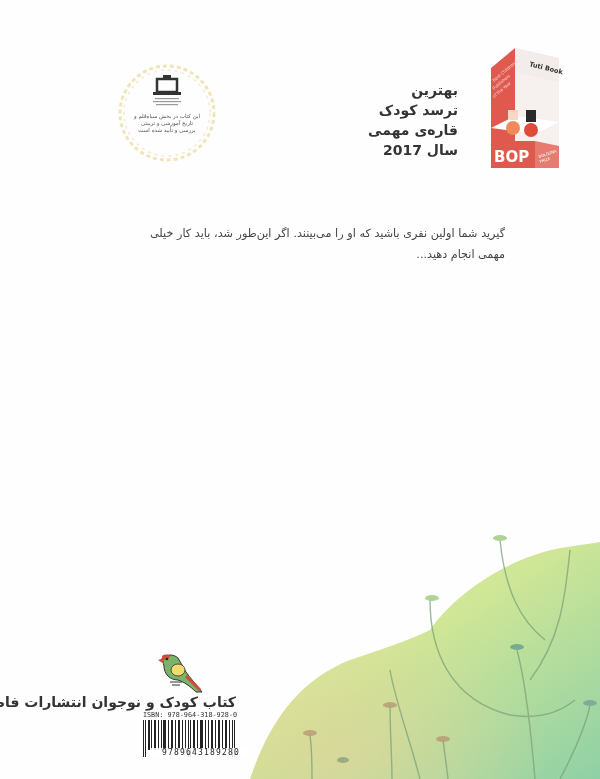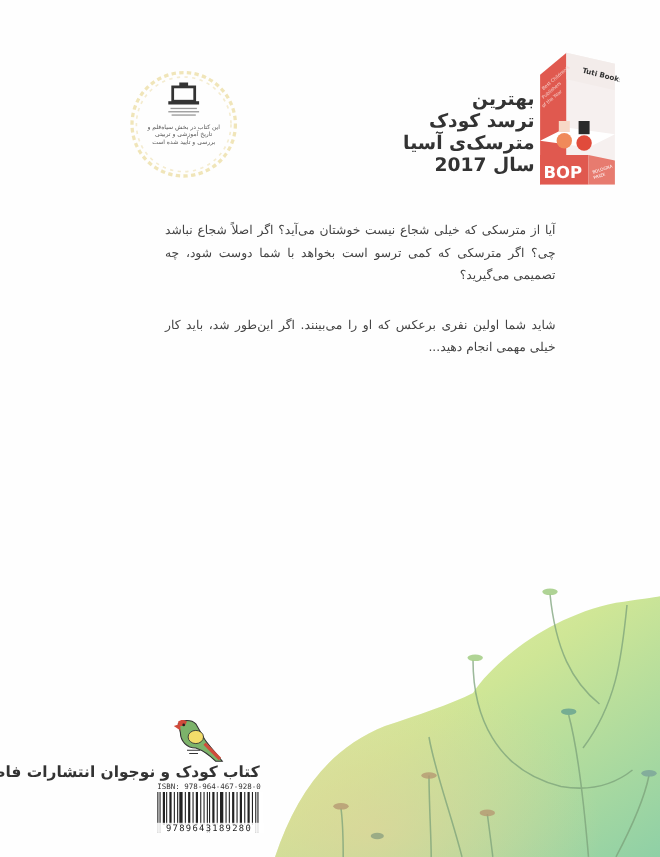--- a/index.html
+++ b/index.html
@@ -5,24 +5,24 @@
     html, body { margin: 0; padding: 0; }
     body {
       width: 600px; height: 779px; overflow: hidden; position: relative;
       background: #fdfdfd;
       font-family: "DejaVu Sans", sans-serif;
     }
     .cover { position: absolute; inset: 0; background: #fefefe; }
 
     
     .award-text {
-      position: absolute; right: 114px; top: 80px;
+      position: absolute; right: 142px; top: 80px;
       direction: rtl; text-align: right;
       font-family: "DejaVu Sans", sans-serif; font-weight: bold;
-      font-size: 17px; line-height: 20px; color: #333;
+      font-size: 14px; line-height: 20px; color: #333;
     }
     .award-text div { white-space: nowrap; }
 
     
     .bop-badge { position: absolute; left: 485px; top: 46px; width: 78px; height: 122px; }
 
     
     .seal { position: absolute; left: 117px; top: 63px; width: 100px; height: 100px; }
     .seal-text {
       position: absolute; left: 132px; top: 113px; width: 70px;
@@ -50,21 +50,21 @@
       direction: rtl; text-align: center;
       font-size: 14px; color: #333; white-space: nowrap; font-weight: bold;
     }
     .isbn {
       position: absolute; left: 142px; top: 711px; width: 96px;
       font-family: "DejaVu Sans Mono", monospace; font-size: 6.8px; color: #333;
       text-align: center; white-space: nowrap;
     }
     .barcode { position: absolute; left: 141px; top: 720px; width: 98px; height: 37px; }
     .barcode-num {
-      position: absolute; left: 140px; top: 748px; width: 100px;
+      position: absolute; left: 151px; top: 748px; width: 100px;
       font-family: "DejaVu Sans Mono", monospace; font-size: 8px; color: #222;
       letter-spacing: 1.2px; text-align: center; background: rgba(255,255,255,0.85);
     }
   </style>
 </head>
 <body>
 
 <div class="cover">
 
   <svg class="hill" viewBox="0 0 600 779">
@@ -120,21 +120,21 @@
       <rect x="38" y="35" width="24" height="1.2"></rect>
       <rect x="36" y="38" width="28" height="1.2"></rect>
       <rect x="39" y="41" width="22" height="1.2"></rect>
     </g>
   </svg>
   <div class="seal-text">این کتاب در بخش سیاه‌قلم و تاریخ آموزشی و تربیتی بررسی و تأیید شده است</div>
 
   <div class="award-text">
     <div>بهترین</div>
     <div>ترسد کودک</div>
-    <div>مترسک‌ی آسیا</div>
+    <div>قاره‌ی مهمی</div>
     <div>سال 2017</div>
   </div>
 
   <svg class="bop-badge" viewBox="0 0 78 122">
     <polygon points="6,22 30,2 30,100 6,122" fill="#e0594f"></polygon>
     <polygon points="30,2 74,12 74,100 30,100" fill="#f6f0ef"></polygon>
     <polygon points="30,2 74,12 74,36 30,26" fill="#f3ecea"></polygon>
     <text x="44" y="20" font-size="6.5" font-family="DejaVu Sans, sans-serif" font-weight="bold" fill="#333" transform="rotate(14 44 20)">Tuti Books</text>
     <text x="9" y="36" font-size="4.2" fill="#f6d1cc" font-family="DejaVu Sans, sans-serif" transform="rotate(-40 9 36)">Best Children's</text>
     <text x="9" y="44" font-size="4.2" fill="#f6d1cc" font-family="DejaVu Sans, sans-serif" transform="rotate(-40 9 44)">Publishers</text>
@@ -147,35 +147,34 @@
       <rect x="41" y="64" width="10" height="12" fill="#2a2a2a"></rect>
     </g>
     <polygon points="6,95 50,95 50,122 6,122" fill="#e0594f"></polygon>
     <text x="9" y="116" font-size="15" font-weight="bold" fill="#ffffff" font-family="DejaVu Sans, sans-serif">BOP</text>
     <polygon points="50,95 74,100 74,122 50,122" fill="#e77b6f"></polygon>
     <text x="54" y="112" font-size="3.8" fill="#fff" font-family="DejaVu Sans, sans-serif" transform="rotate(-18 54 112)">BOLOGNA</text>
     <text x="55" y="117" font-size="3.8" fill="#fff" font-family="DejaVu Sans, sans-serif" transform="rotate(-18 55 117)">PRIZE</text>
   </svg>
 
   <div class="blurb">
-    <p>آیا از مترسکی که خیلی شجاع نیست خوشتان می‌آید؟ اگر اصلاً شجاع نباشد چی؟ اگر مترسکی که کمی ترسو است بخواهد با شما دوست شود، چه تصمیمی می‌گیرید؟</p>
-    <p class="gap">شاید شما اولین نفری برعکس که او را می‌بینند. اگر این‌طور شد، باید کار خیلی مهمی انجام دهید...</p>
+    <p class="gap">گیرید شما اولین نفری باشید که او را می‌بینند. اگر این‌طور شد، باید کار خیلی مهمی انجام دهید...</p>
   </div>
 
   <svg class="parrot" viewBox="0 0 48 42">
     <path d="M6 6 C10 2 18 2 22 6 L30 20 C34 26 40 32 46 40 L40 40 C34 34 28 30 22 28 C14 28 8 22 8 14 Z" fill="#7cb36a" stroke="#333" stroke-width="1"></path>
     <ellipse cx="22" cy="18" rx="7" ry="6" fill="#f3dd6a" stroke="#333" stroke-width="0.8"></ellipse>
     <path d="M2 8 L8 6 L8 12 Z" fill="#d14b3b"></path>
     <path d="M6 4 C8 2 12 2 14 4 L12 8 L6 8 Z" fill="#d14b3b"></path>
     <circle cx="11" cy="7" r="1.2" fill="#222"></circle>
     <path d="M30 24 L44 38" stroke="#d14b3b" stroke-width="3"></path>
     <path d="M14 30 L26 30 M16 33 L24 33" stroke="#333" stroke-width="1"></path>
   </svg>
   <div class="publisher">کتاب کودک و نوجوان انتشارات فاطمی</div>
-  <div class="isbn">ISBN: 978-964-467-928-0</div>
+  <div class="isbn">ISBN: 978-964-318-928-0</div>
   <svg class="barcode" viewBox="0 0 98 37" preserveAspectRatio="none">
     <rect width="98" height="37" fill="#fff"></rect>
     <g fill="#222">
       <rect x="2" y="0" width="1" height="37"></rect>
         <rect x="4" y="0" width="1" height="37"></rect>
       <rect x="7" y="0" width="2" height="30"></rect>
         <rect x="10" y="0" width="1" height="30"></rect>
       <rect x="13" y="0" width="2" height="30"></rect>
         <rect x="17" y="0" width="1" height="30"></rect>
       <rect x="20" y="0" width="1" height="30"></rect>

